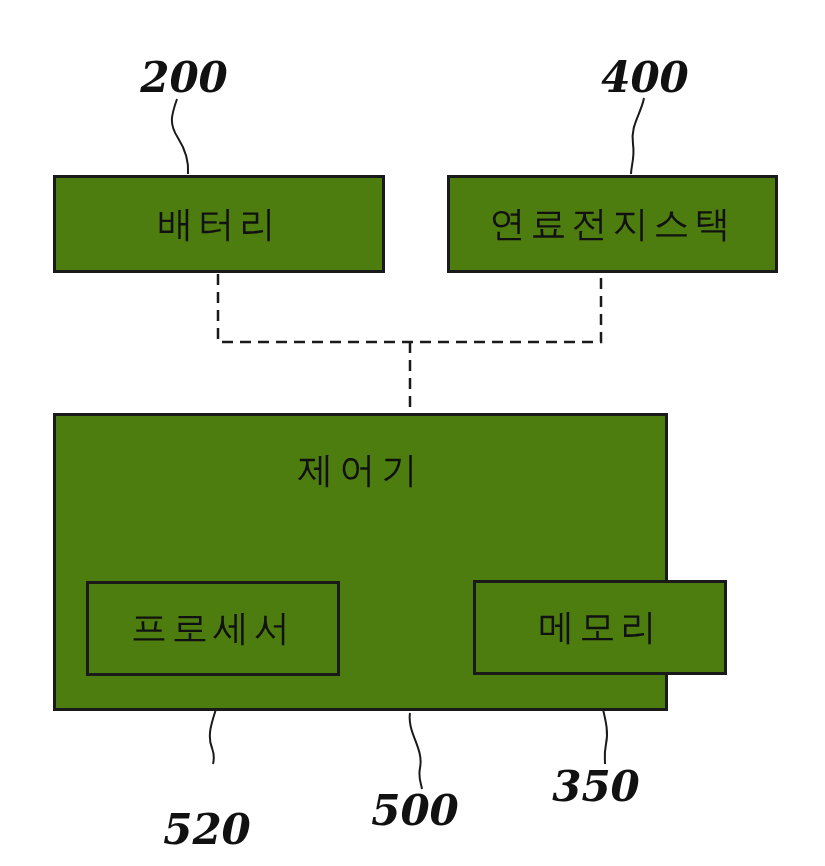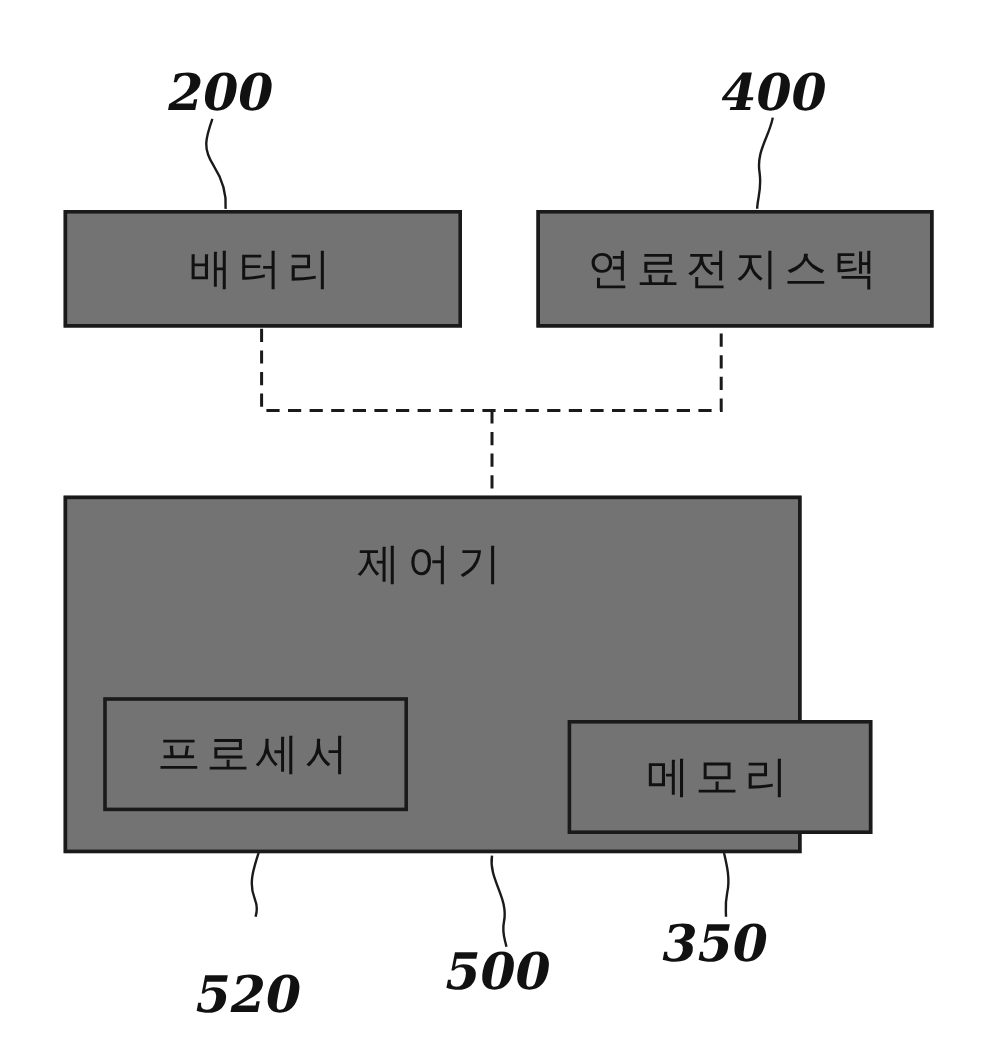--- a/index.html
+++ b/index.html
@@ -19,39 +19,39 @@
     position: absolute;
     left: 0;
     top: 0;
     width: 825px;
     height: 866px;
     pointer-events: none;
   }
   .box {
     position: absolute;
     border: 3px solid #1a1a1a;
-    background: #737373;
+    background: #4d7c0f;
     display: flex;
     align-items: center;
     justify-content: center;
     box-sizing: border-box;
   }
   .box-label {
     font-size: 36px;
     letter-spacing: 5px;
     color: #111111;
     white-space: nowrap;
   }
   .battery-box        { left: 53px;  top: 175px; width: 332px; height: 98px; }
   .fuel-box           { left: 447px; top: 175px; width: 331px; height: 98px; }
   .controller-box     { left: 53px;  top: 413px; width: 615px; height: 298px;
                         align-items: flex-start; justify-content: center; }
   .controller-title   { margin-top: 30px; font-size: 36px; letter-spacing: 6px; color: #111111; }
   .processor-box      { left: 86px;  top: 581px; width: 254px; height: 95px; }
-  .memory-box         { left: 473px; top: 580px; width: 254px; height: 95px; margin-top: 20px; }
+  .memory-box         { left: 473px; top: 580px; width: 254px; height: 95px; }
   .ref-label {
     position: absolute;
     transform: translate(-50%, -50%);
     font-family: "DejaVu Serif", serif;
     font-style: italic;
     font-weight: 600;
     font-size: 42px;
     color: #111111;
     white-space: nowrap;
   }

